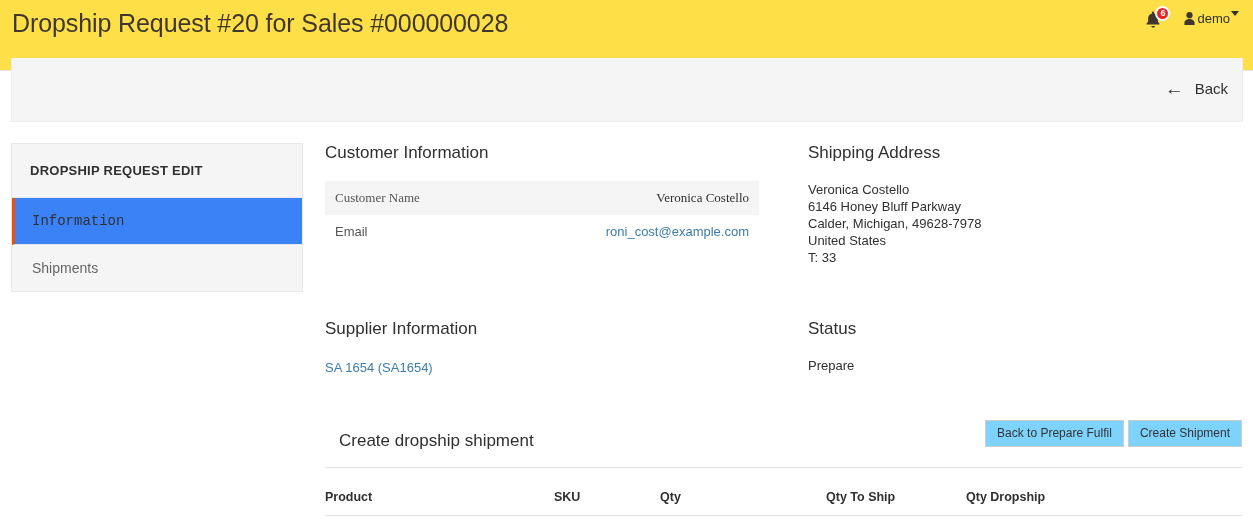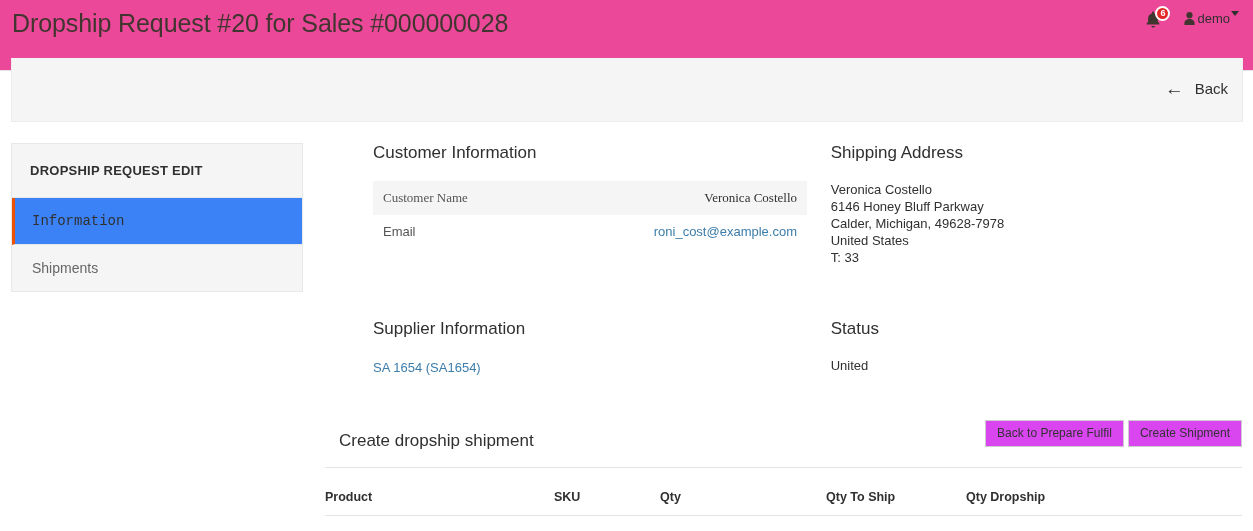--- a/index.html
+++ b/index.html
@@ -15,21 +15,21 @@
     font-family: "Liberation Sans", "DejaVu Sans", sans-serif;
     color: #303030;
     -webkit-font-smoothing: antialiased;
   }
 
   
   .page-header {
     position: relative;
     height: 71px;
     box-sizing: border-box;
-    background: #ec4899;
+    background: #fde047;
     border-bottom: 1px solid #e3e3e3;
   }
   .page-title {
     position: absolute;
     left: 12px;
     top: 9px;
     font-size: 25px;
     font-weight: 400;
     color: #41362f;
     letter-spacing: -0.1px;
@@ -167,21 +167,20 @@
 
   
   .panel {
     position: absolute;
     left: 325px;
     top: 20px;
     width: 917px;
   }
   .cols {
     display: flex;
-    margin-left: 48px;
   }
   .col-left { width: 483px; }
   .col-right { width: 434px; }
 
   h3.section-title {
     margin: 0 0 18px 0;
     font-size: 17px;
     font-weight: 400;
     color: #303030;
     line-height: 1.2;
@@ -250,21 +249,21 @@
     position: absolute;
     right: 0;
     top: -8px;
     display: flex;
     gap: 4px;
   }
   .btn {
     box-sizing: border-box;
     height: 27px;
     padding: 0 11px;
-    background: #d946ef;
+    background: #7dd3fc;
     border: 1px solid #cdcdcd;
     border-radius: 0;
     font-family: inherit;
     font-size: 12px;
     color: #333333;
     cursor: pointer;
     white-space: nowrap;
     overflow: hidden;
     line-height: 25px;
   }
@@ -382,21 +381,21 @@
 
     <div class="cols row-2">
 
       <div class="col-left">
         <h3 class="section-title">Supplier Information</h3>
         <a class="link" href="#">SA 1654 (SA1654)</a>
       </div>
 
       <div class="col-right">
         <h3 class="section-title">Status</h3>
-        <div class="status-value">United</div>
+        <div class="status-value">Prepare</div>
       </div>
     </div>
 
     <div class="shipment-section">
       <div class="shipment-head">
         <h3>Create dropship shipment</h3>
         <div class="head-buttons">
           <button class="btn btn-fulfil">Back to Prepare Fulfil</button>
           <button class="btn">Create Shipment</button>
         </div>

